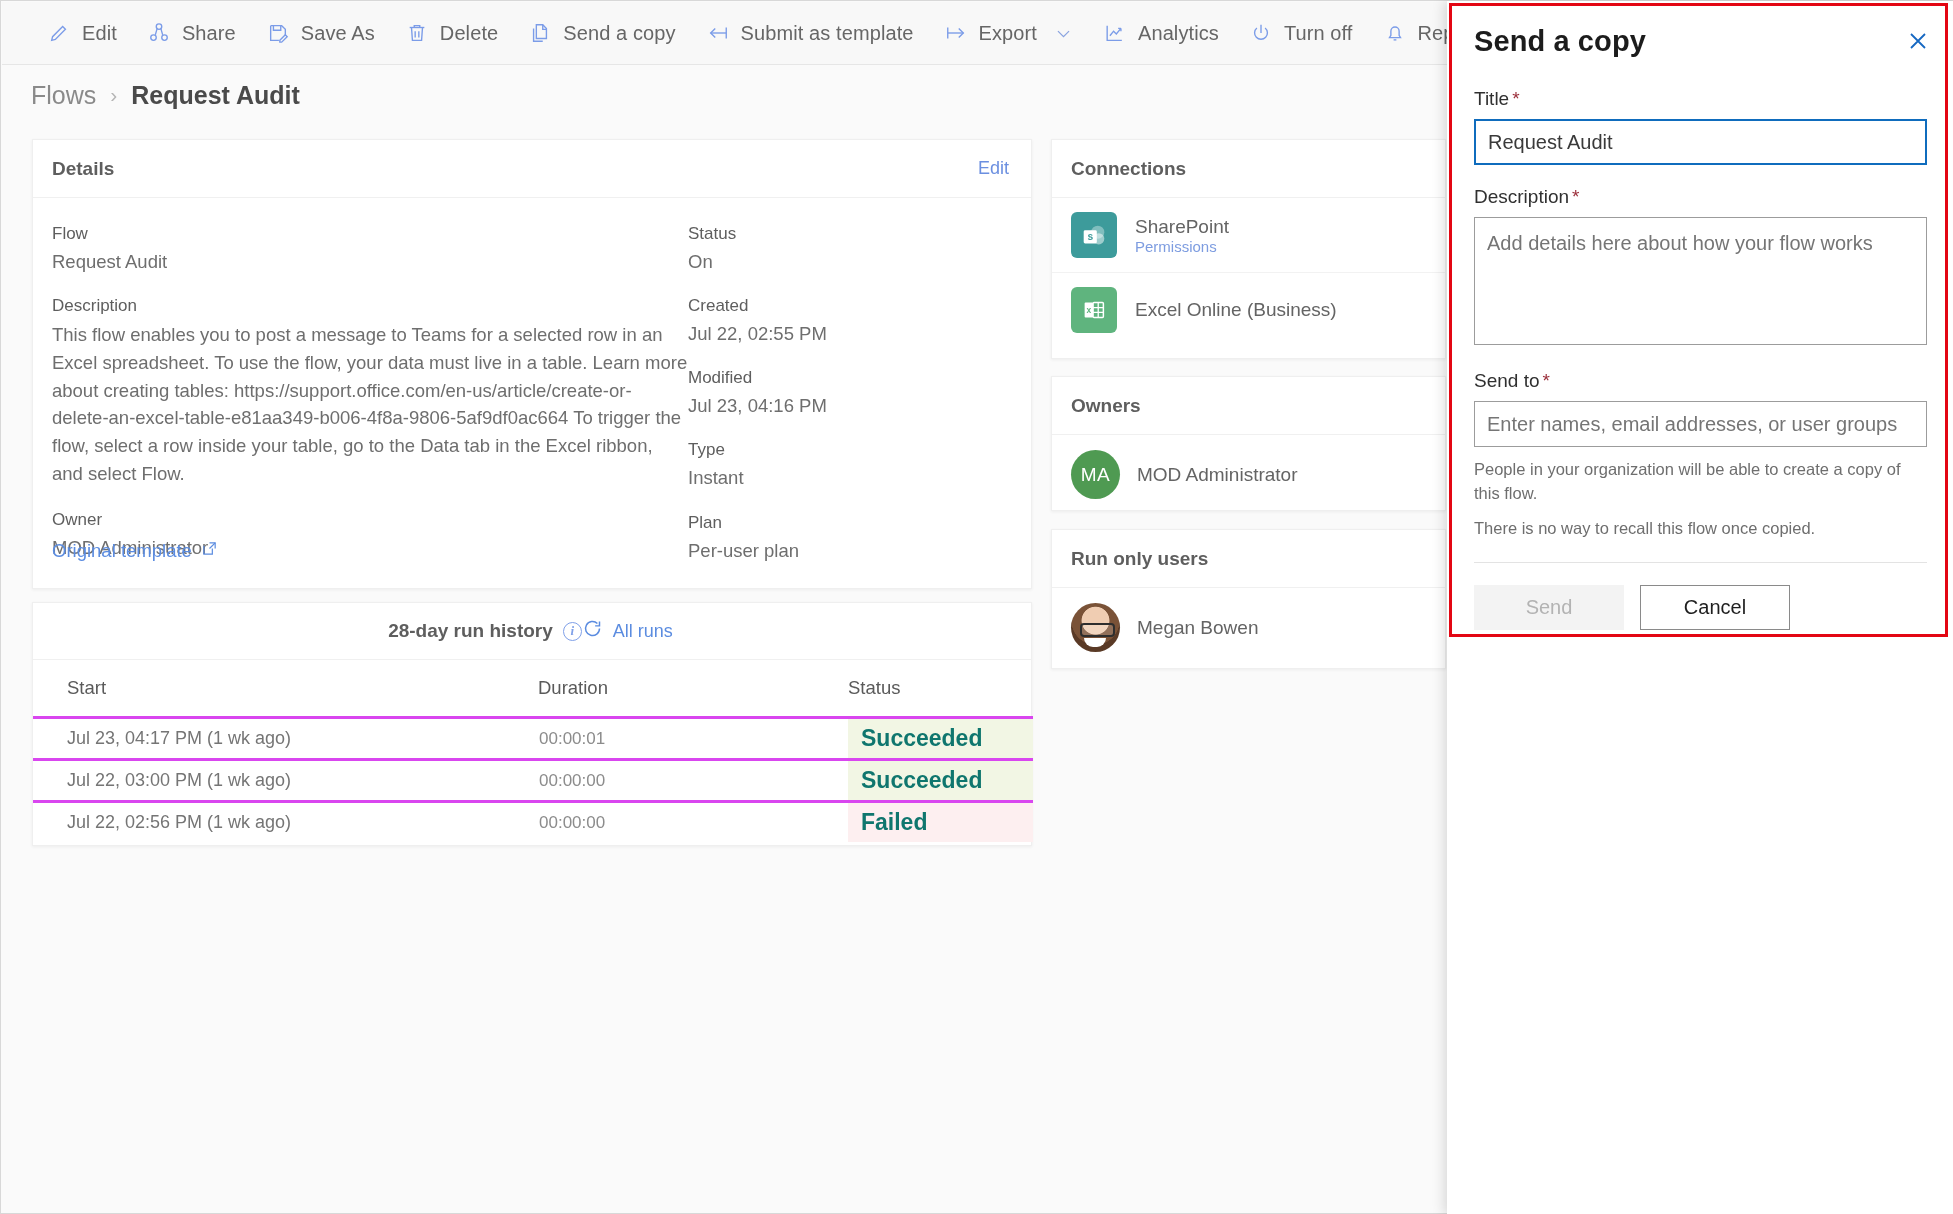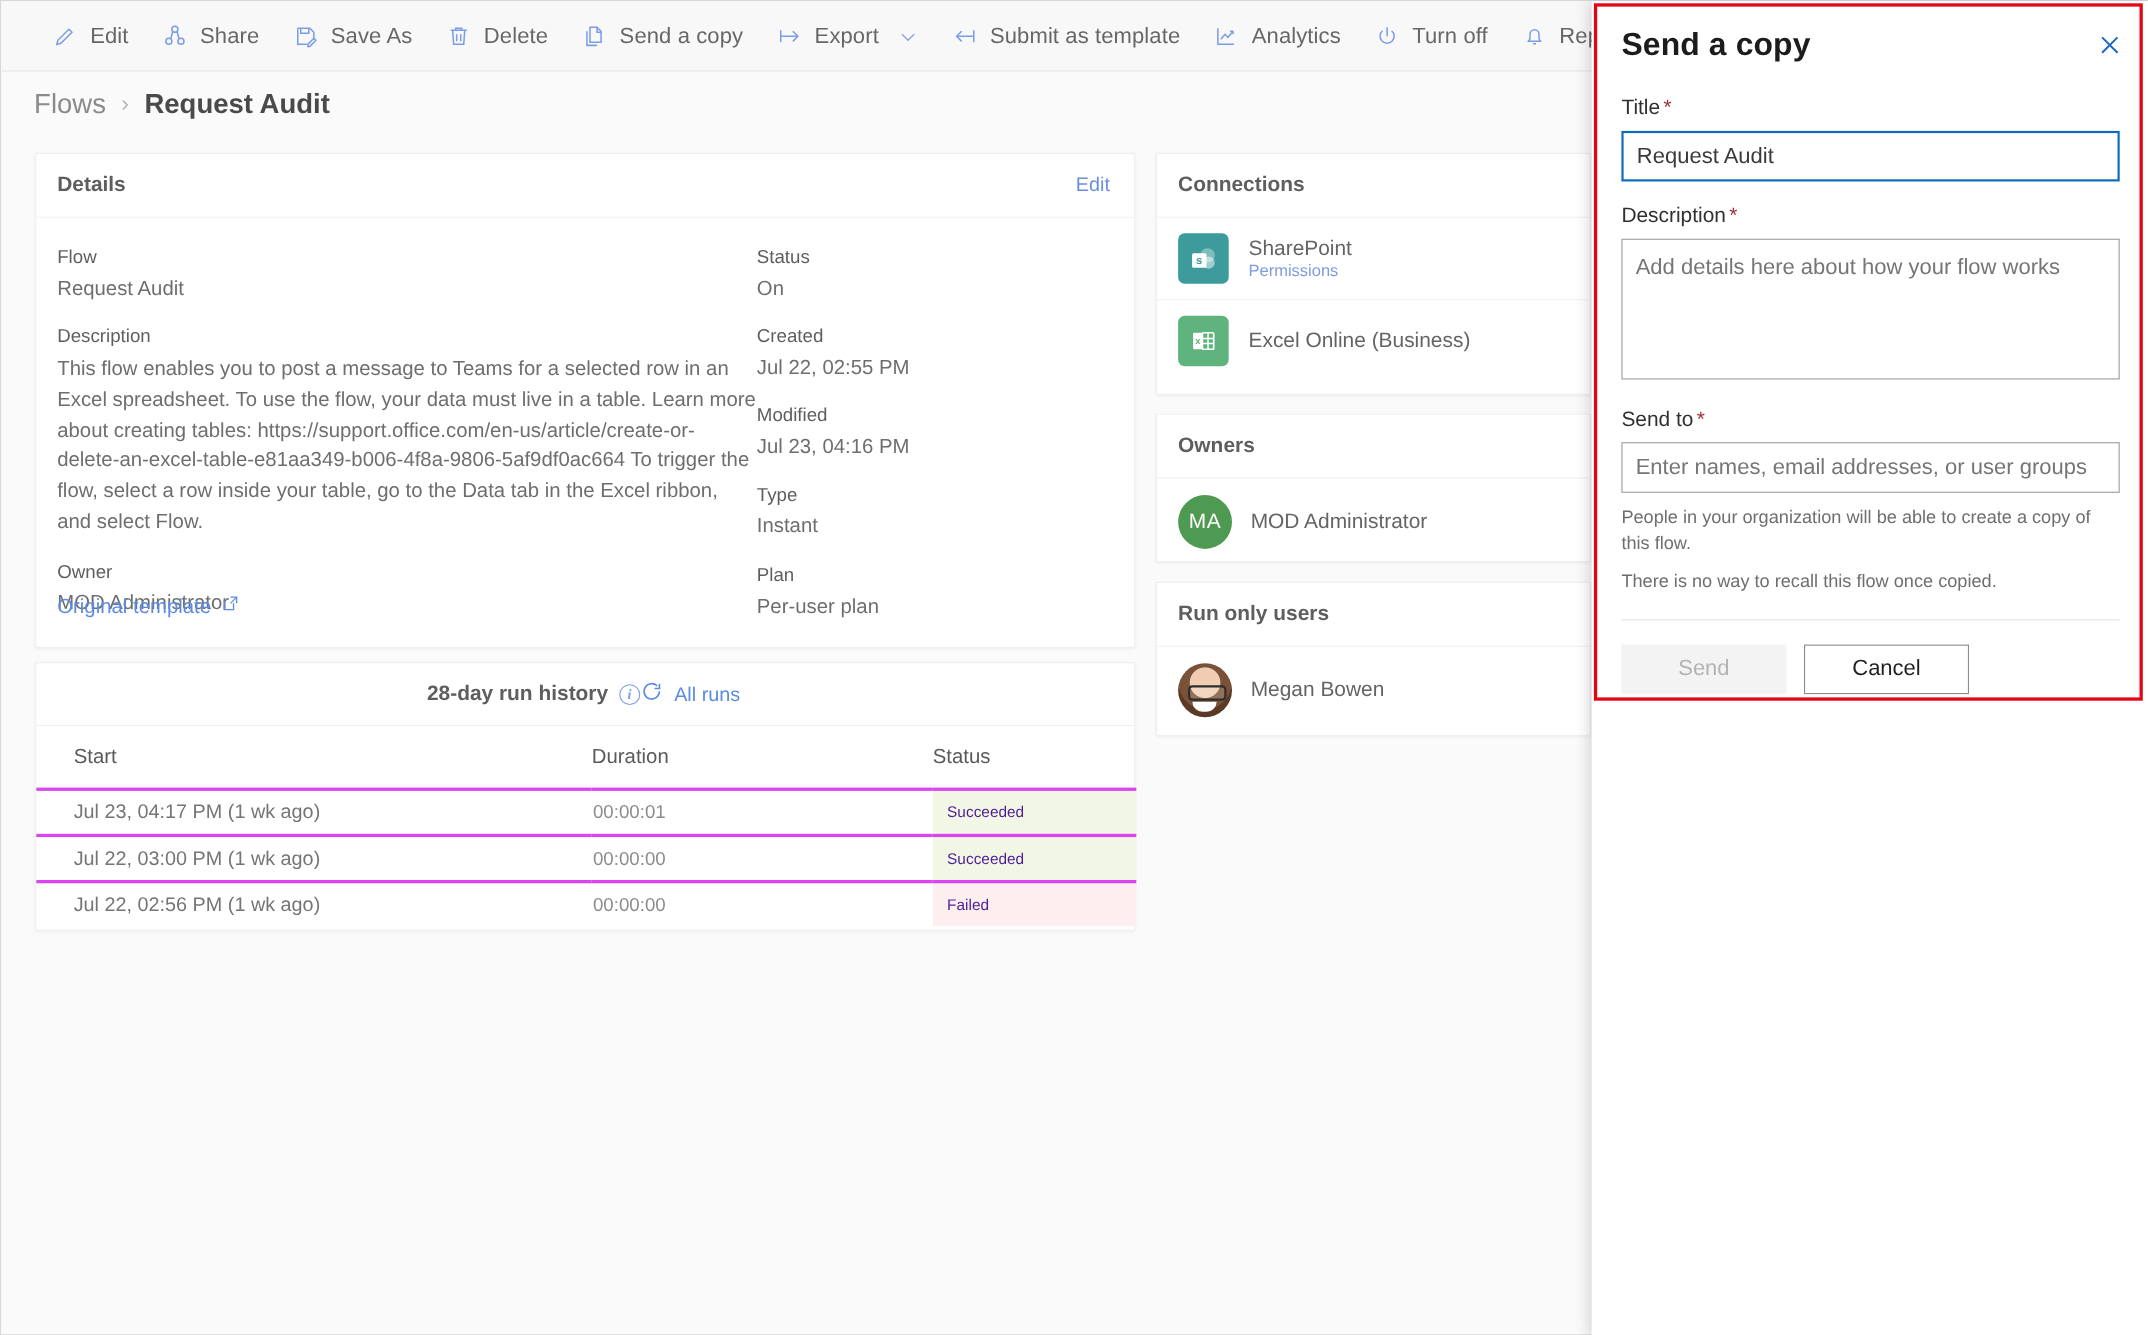--- a/index.html
+++ b/index.html
@@ -116,21 +116,21 @@
     font-size: 18px; color: #757575;
     border-top: 3px solid #d946ef;
     height: 40px;
     vertical-align: middle;
   }
   table.runs td.c1 { padding-left: 34px; }
   table.runs td.c2 { font-size: 17px; color: #8c8c8c; }
   table.runs td.c3 { padding: 0; }
   .badge {
     display: block; height: 39px; line-height: 39px;
-    padding-left: 13px; font-size: 14px; color: #4c1d95;
+    padding-left: 13px; font-size: 23px; color: #0f766e; font-weight: bold;
   }
   .badge.ok { background: #f2f6e4; }
   .badge.fail { background: #fdeff0; }
 
   
   #connections-card { left: 1050px; top: 138px; width: 395px; height: 220px; }
   #owners-card { left: 1050px; top: 375px; width: 395px; height: 135px; }
   #runonly-card { left: 1050px; top: 528px; width: 395px; height: 140px; }
   .conn-row {
     display: flex; align-items: center; gap: 18px;
@@ -304,42 +304,42 @@
             <path d="M15 3v5h4"></path>
             <path d="M5 7v14h10"></path>
           </svg>
       </span>
       <span class="cmd-label">Send a copy</span>
     </div>
 
     <div class="cmd">
       <span class="cmd-ico">
         <svg width="24" height="22" viewBox="0 0 24 24" fill="none" stroke="currentColor" stroke-width="1.5">
+            <path d="M21 12H4"></path>
+            <path d="M9 7l-5 5 5 5"></path>
+            <path d="M21 6v12"></path>
+          </svg>
+      </span>
+      <span class="cmd-label">Submit as template</span>
+    </div>
+
+    <div class="cmd">
+      <span class="cmd-ico">
+        <svg width="24" height="22" viewBox="0 0 24 24" fill="none" stroke="currentColor" stroke-width="1.5">
             <path d="M3 12h17"></path>
             <path d="M15 7l5 5-5 5"></path>
             <path d="M3 6v12"></path>
           </svg>
       </span>
       <span class="cmd-label">Export</span>
       <span class="chev">
         <svg width="19" height="19" viewBox="0 0 24 24" fill="none" stroke="currentColor" stroke-width="1.6">
             <path d="M5 9l7 7 7-7"></path>
           </svg>
       </span>
-    </div>
-
-    <div class="cmd">
-      <span class="cmd-ico">
-        <svg width="24" height="22" viewBox="0 0 24 24" fill="none" stroke="currentColor" stroke-width="1.5">
-            <path d="M21 12H4"></path>
-            <path d="M9 7l-5 5 5 5"></path>
-            <path d="M21 6v12"></path>
-          </svg>
-      </span>
-      <span class="cmd-label">Submit as template</span>
     </div>
 
     <div class="cmd">
       <span class="cmd-ico">
         <svg width="23" height="22" viewBox="0 0 24 24" fill="none" stroke="currentColor" stroke-width="1.5">
             <path d="M4 4v16h16"></path>
             <path d="M7 15l4-5 3 3 5-6"></path>
             <path d="M19 7h-3M19 7v3"></path>
           </svg>
       </span>

